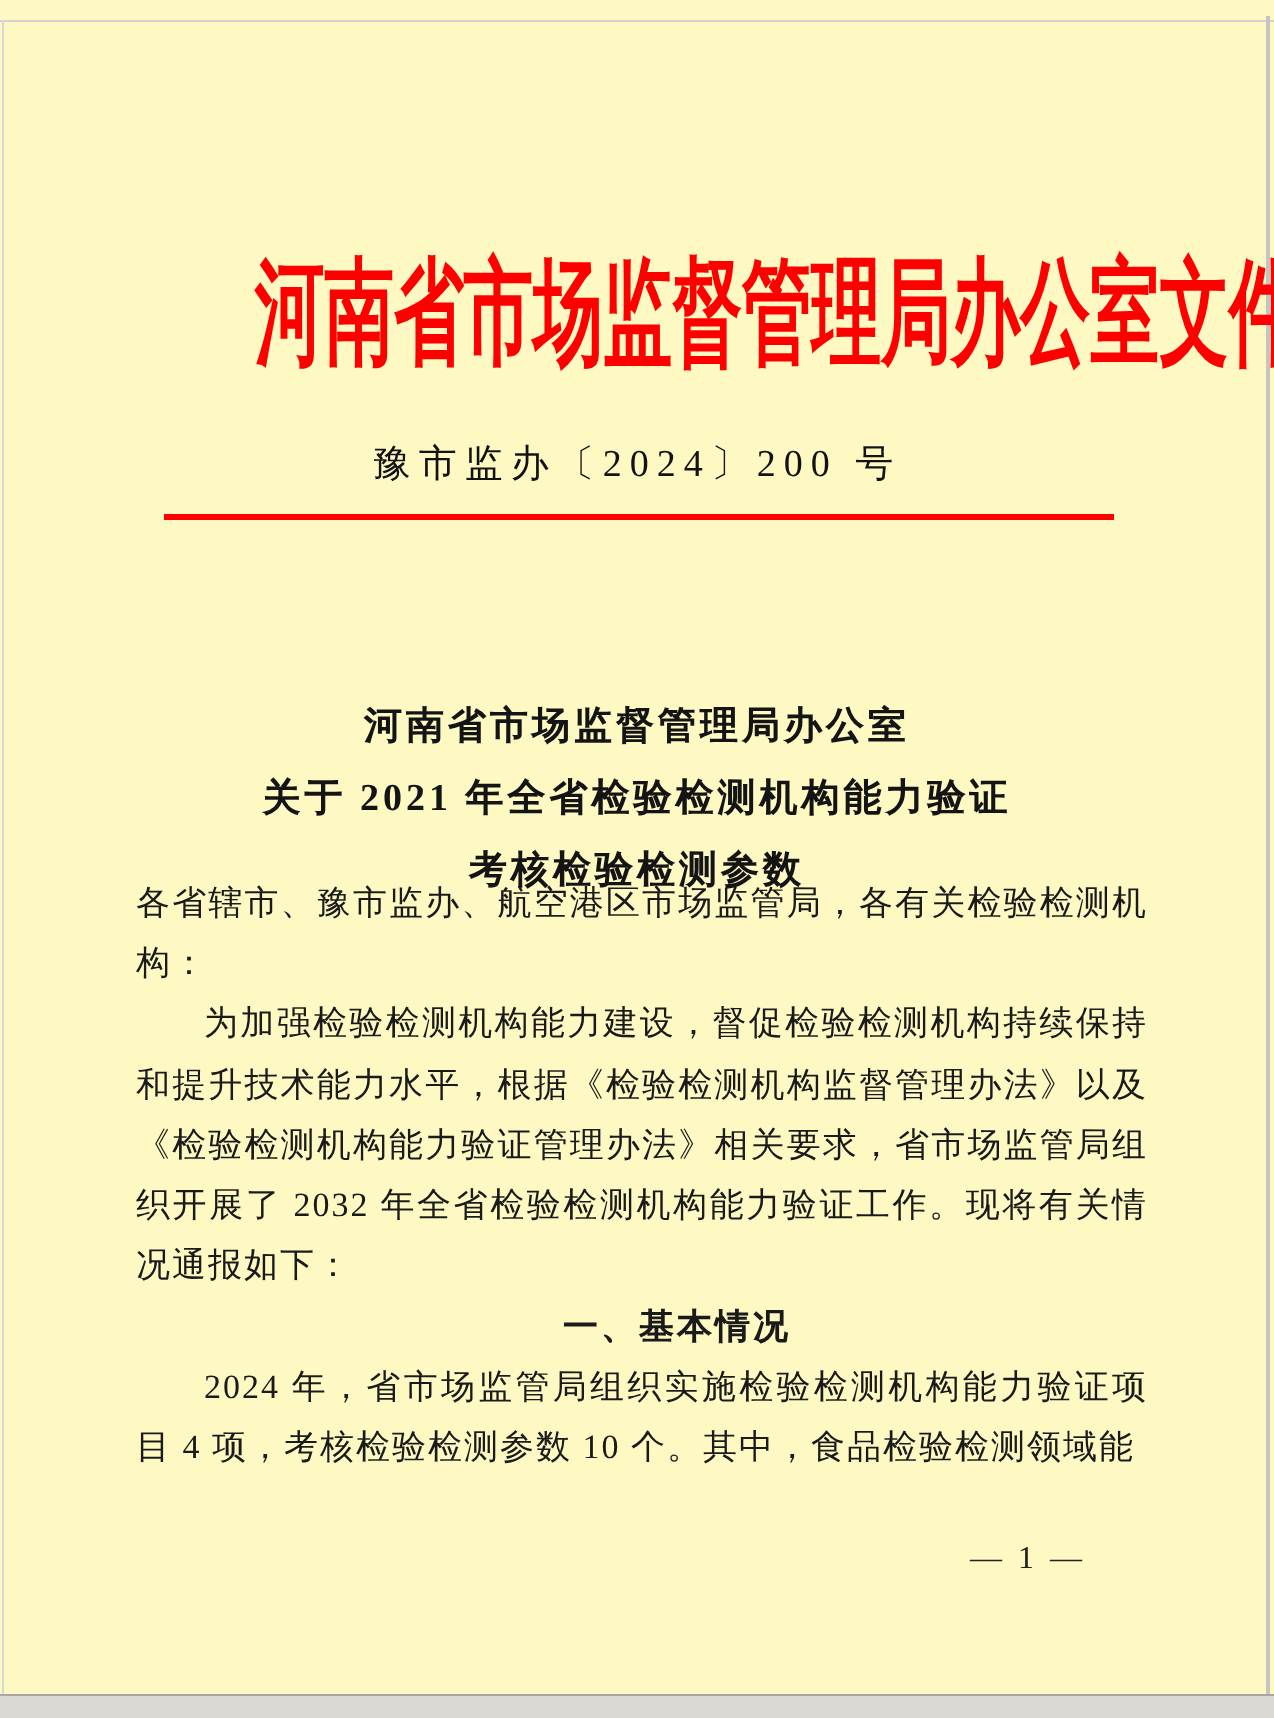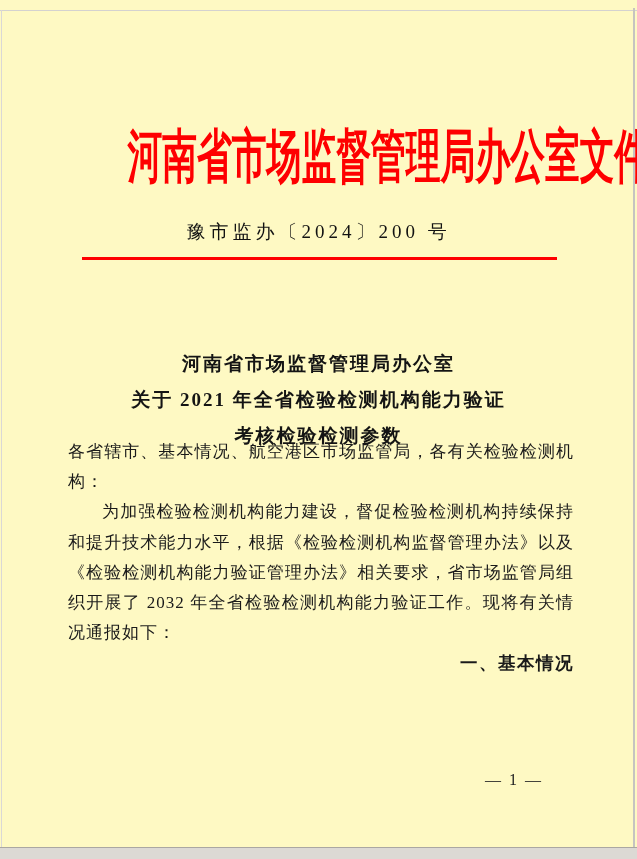--- a/index.html
+++ b/index.html
@@ -38,21 +38,21 @@
     position:absolute;top:437px;left:68px;width:506px;
     font-size:17px;line-height:30.2px;letter-spacing:1px;
     text-align:justify;color:var(--ink);
   }
   .content p{margin:0;}
   .content .indent{text-indent:2em;}
   .salutation{margin-bottom:6px;}
   .section-heading{
     font-family:"Liberation Sans","DejaVu Sans",sans-serif;
     font-weight:bold;text-indent:2em;margin-top:2px;font-size:17.5px;letter-spacing:1.5px;
-    text-align:right;
+    text-align:center;
   }
   .page-number{
     position:absolute;top:771px;left:485px;
     font-size:16px;letter-spacing:2px;color:#222222;white-space:nowrap;
   }
 </style>
 </head>
 <body>
 
 <div class="scan">
@@ -68,20 +68,21 @@
 
   <div class="red-line"></div>
 
   <div class="doc-title">
     <div>河南省市场监督管理局办公室</div>
     <div>关于 2021 年全省检验检测机构能力验证</div>
     <div>考核检验检测参数</div>
   </div>
 
   <div class="content">
-    <p class="salutation">各省辖市、基本情况、航空港区市场监管局，各有关检验检测机构：</p>
+    <p class="salutation">各省辖市、豫市监办、航空港区市场监管局，各有关检验检测机构：</p>
     <p class="indent">为加强检验检测机构能力建设，督促检验检测机构持续保持和提升技术能力水平，根据《检验检测机构监督管理办法》以及《检验检测机构能力验证管理办法》相关要求，省市场监管局组织开展了 2032 年全省检验检测机构能力验证工作。现将有关情况通报如下：</p>
     <p class="section-heading">一、基本情况</p>
+    <p class="indent">2024 年，省市场监管局组织实施检验检测机构能力验证项目 4 项，考核检验检测参数 10 个。其中，食品检验检测领域能</p>
   </div>
 
   <div class="page-number">— 1 —</div>
 
 </div>
 
 </body></html>

